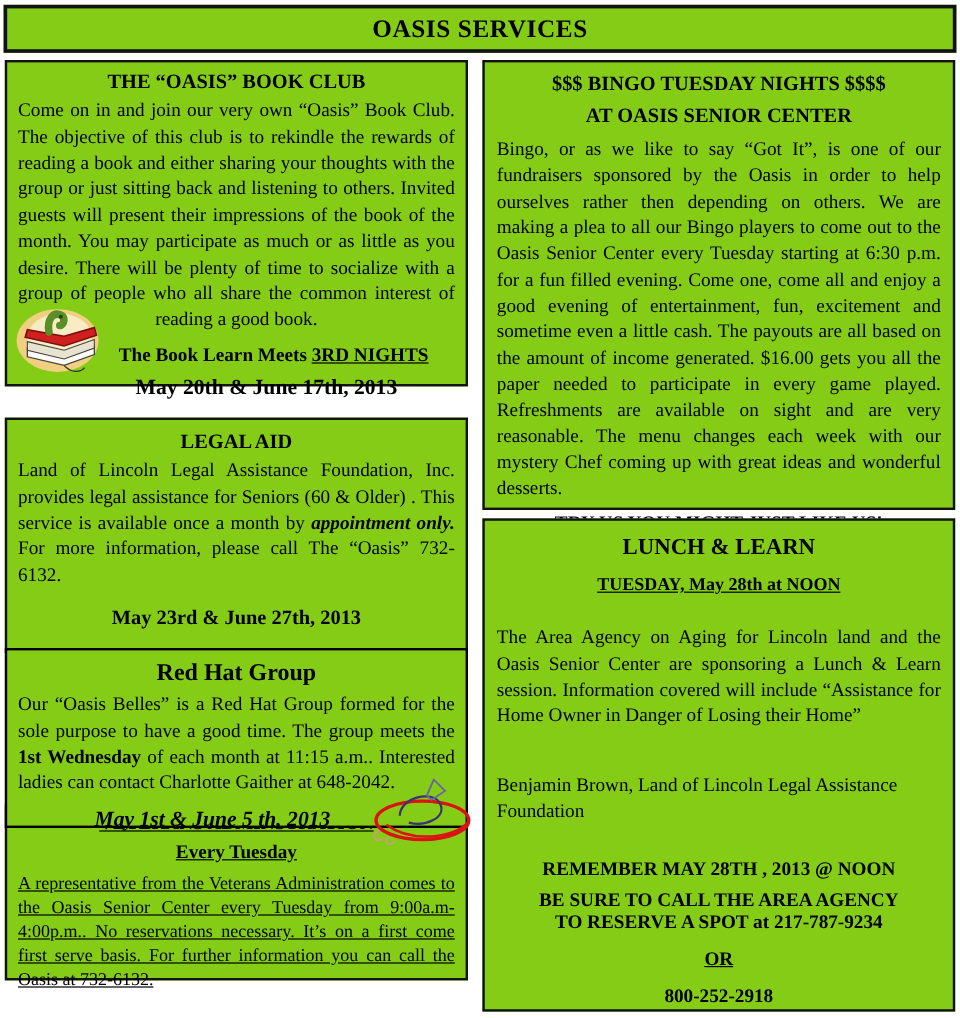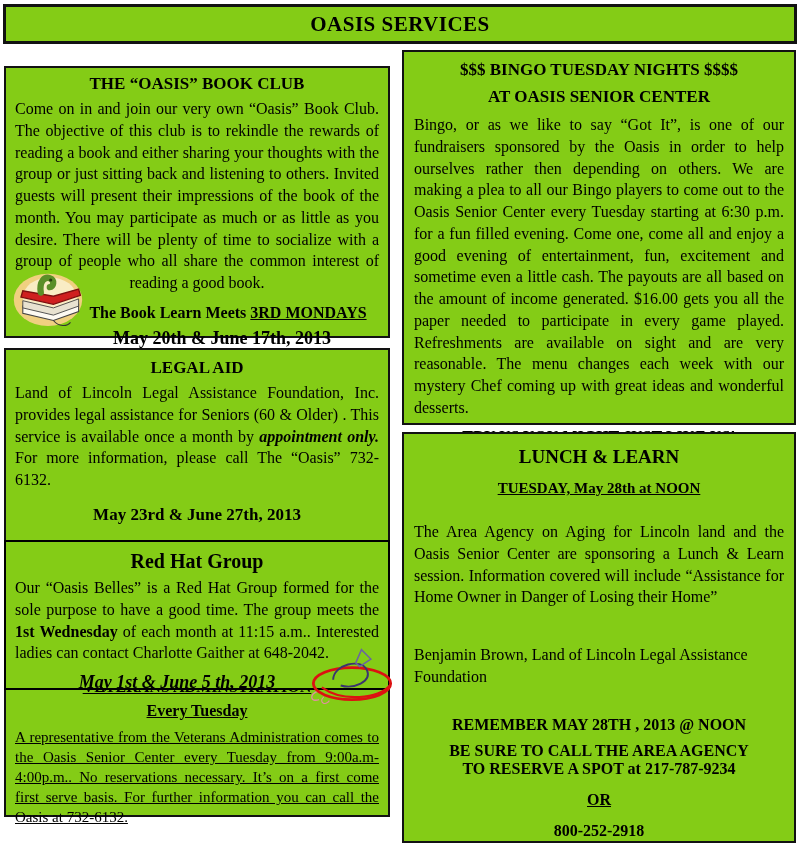--- a/index.html
+++ b/index.html
@@ -20,21 +20,21 @@
   }
   .sec-title{
     text-align:center;font-weight:bold;font-size:17px;margin:2px 0 0 0;
   }
   .sec-title.big{font-size:20px;margin-top:4px;}
   .body-text{
     font-size:16px;line-height:1.36;text-align:justify;margin:4px 0 0 0;
   }
   .center-line{text-align:center;font-weight:bold;}
   
-  #book-club{left:4px;top:66px;width:386px;height:272px;padding:4px 9px;}
+  #book-club{left:4px;top:50px;width:386px;height:272px;padding:4px 9px;}
   #book-club .body-text{text-align-last:center;}
   #book-club .meets-line{font-size:16px;margin:10px 0 0 62px;}
   #book-club .dates-line{font-size:18px;margin:6px 0 0 50px;}
   #book-worm-art{position:absolute;left:6px;bottom:6px;}
   
   #legal-aid{left:4px;top:348px;width:386px;height:196px;padding:6px 9px;}
   #legal-aid .dates-line{font-size:17px;margin-top:14px;}
   .emph{font-weight:bold;font-style:italic;}
   
   #red-hat{left:4px;top:540px;width:386px;height:150px;padding:4px 9px;z-index:2;border-color:#000;}
@@ -67,21 +67,21 @@
 </head>
 <body>
 
 <div class="box" id="header-box">
   <div class="title">OASIS SERVICES</div>
 </div>
 
 <div class="box" id="book-club">
   <div class="sec-title">THE “OASIS” BOOK CLUB</div>
   <p class="body-text">Come on in and join our very own “Oasis” Book Club. The objective of this club is to rekindle the rewards of reading a book and either sharing your thoughts with the group or just sitting back and listening to others. Invited guests will present their impressions of the book of the month. You may participate as much or as little as you desire. There will be plenty of time to socialize with a group of people who all share the common interest of reading a good book.</p>
-  <div class="center-line meets-line"><span>The Book Learn  Meets </span><u class="mdy">3RD MONDAYS</u></div>
+  <div class="center-line meets-line"><span>The Book Learn  Meets </span><u class="mdy">3RD NIGHTS</u></div>
   <div class="center-line dates-line">May 20th  &amp; June 17th, 2013</div>
   <svg id="book-worm-art" width="72" height="64" viewBox="0 0 80 70">
     <ellipse cx="40" cy="37" rx="38" ry="29" fill="#f0d080"></ellipse>
     <ellipse cx="42" cy="35" rx="30" ry="23" fill="#f9ecc4"></ellipse>
     <polygon points="12,44 46,52 74,42 74,50 46,60 12,52" fill="#fdfaf2" stroke="#444" stroke-width="1.2"></polygon>
     <polygon points="12,38 46,46 74,36 74,44 46,54 12,46" fill="#e8e2d0" stroke="#444" stroke-width="1"></polygon>
     <polygon points="10,34 46,42 76,32 74,25 46,33 12,27" fill="#cf1f1f" stroke="#7d0f0f" stroke-width="1.5"></polygon>
     <path d="M32 29 C30 17 36 11 42 13 C48 15 46 23 42 23" fill="none" stroke="#5a8f28" stroke-width="7" stroke-linecap="round"></path>
     <circle cx="43" cy="15" r="1.8" fill="#26400d"></circle>
     <path d="M46 60 C52 67 61 67 65 62" fill="none" stroke="#333" stroke-width="1.2"></path>

